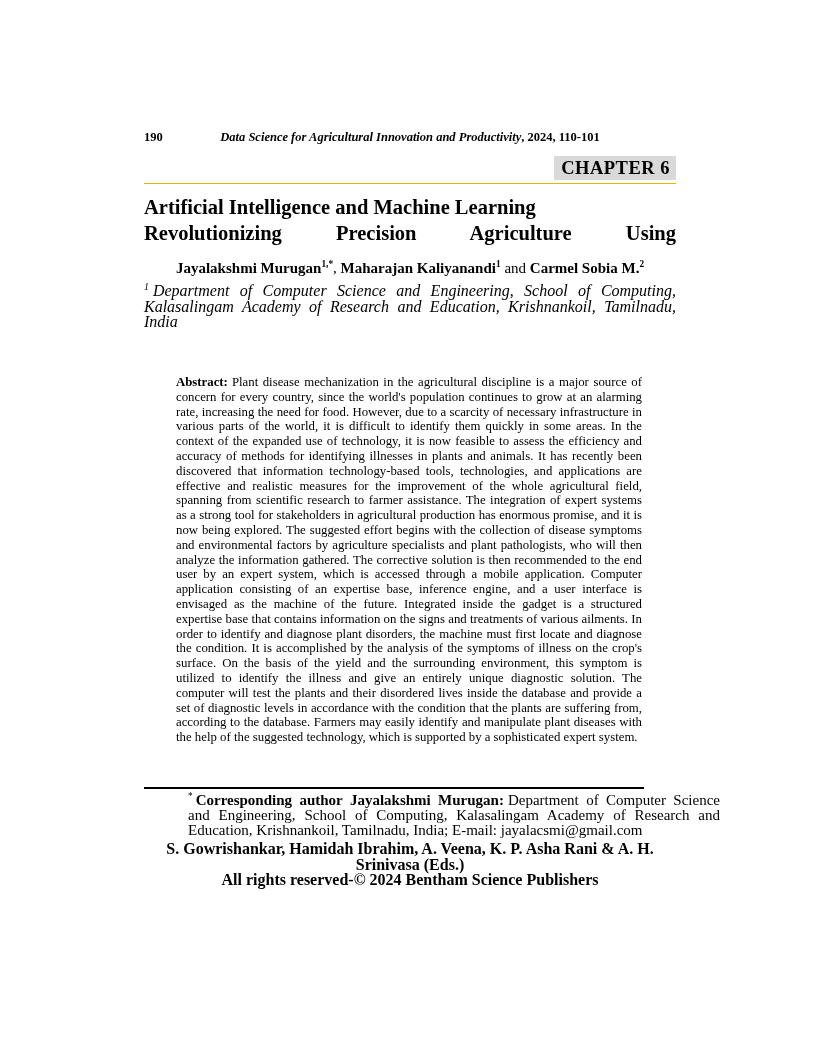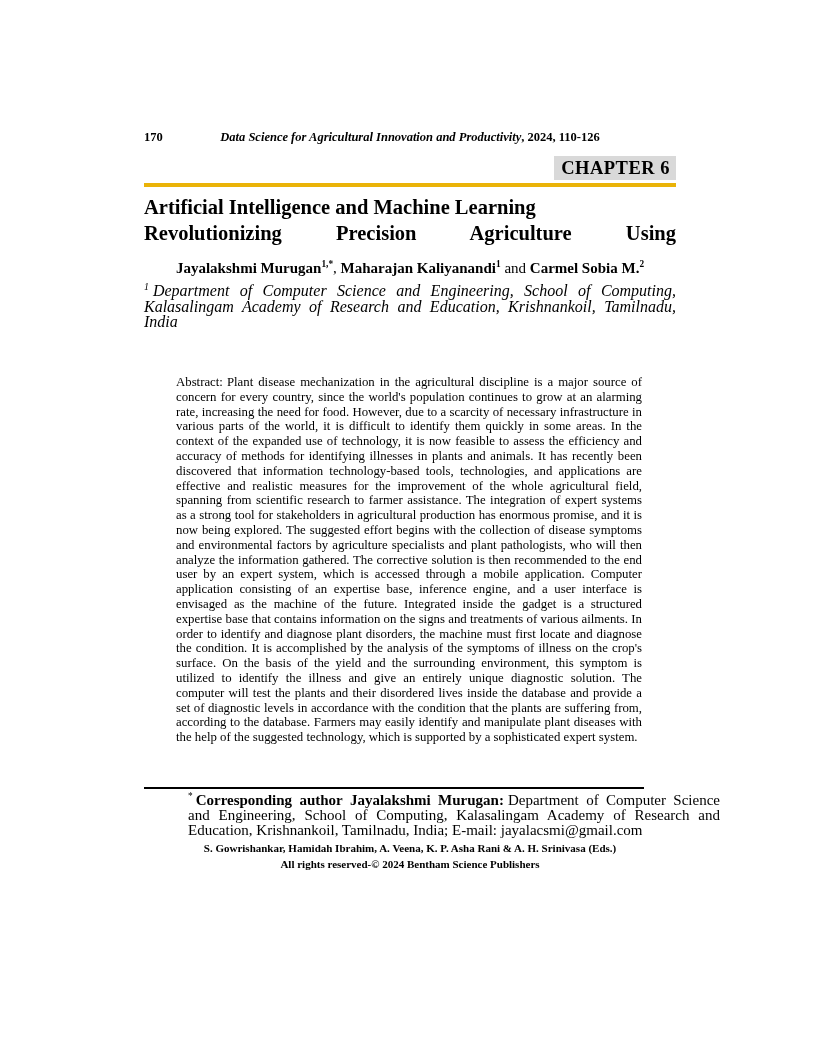--- a/index.html
+++ b/index.html
@@ -18,21 +18,21 @@
     top: 130px; left: 144px; width: 532px;
     font-size: 12.5px; font-weight: bold;
     text-align: center;
   }
   .pageno { position: absolute; left: 0; top: 0; font-weight: bold; }
   .bt-italic { font-style: italic; }
   
   .chapter-row {
     position: absolute;
     top: 156px; left: 144px; width: 532px; height: 27px;
-    border-bottom: 4px solid #eab308;
+    border-bottom: 1px solid #eab308;
     text-align: right;
   }
   .chapter-badge {
     display: inline-block;
     background: #d9d9d9;
     font-size: 18.5px; font-weight: bold;
     letter-spacing: 0.5px;
     padding: 2px 6px 1px 7px;
     vertical-align: bottom;
   }
@@ -65,54 +65,54 @@
   }
   .affiliation { margin: 0 0 4px 0; }
   .affiliation sup { margin-right: 4px; }
   
   .abstract {
     position: absolute;
     top: 375px; left: 176px; width: 466px;
     font-size: 12.8px; line-height: 14.8px;
     text-align: justify;
   }
-  .abstract-label { font-weight: normal; margin-right: 4px; }
+  .abstract-label { font-weight: bold; margin-right: 4px; }
   
   .footnote-rule {
     position: absolute;
     top: 787px; left: 144px; width: 500px; height: 2px;
     background: #000;
   }
   .footnote {
     position: absolute;
     top: 793px; left: 144px; width: 532px;
     font-size: 15px; line-height: 15.2px;
     text-align: justify;
     margin-left: 44px;
   }
   .footnote sup { margin-right: 3px; }
   .footnote-bold { font-weight: bold; margin-right: 4px; }
   
   .footer {
     position: absolute;
     top: 841px; left: 144px; width: 532px;
-    font-size: 11px; font-weight: bold;
+    font-size: 16px; font-weight: bold;
     line-height: 15.5px;
     text-align: center;
   }
   .footer-line { display: block; }
 </style>
 </head>
 <body>
 
 <div class="page">
 
   <div class="header">
-    <span class="pageno">170</span>
-    <span class="bt-italic">Data Science for Agricultural Innovation and Productivity</span><span class="bt-suffix">, 2024, 110-126</span>
+    <span class="pageno">190</span>
+    <span class="bt-italic">Data Science for Agricultural Innovation and Productivity</span><span class="bt-suffix">, 2024, 110-101</span>
   </div>
 
   <div class="chapter-row">
     <span class="chapter-badge" style="background-color:#d9d9d9">CHAPTER 6</span>
   </div>
 
   <h1 class="title">
     <span class="title-line l2">Artificial Intelligence and Machine Learning</span>
     <span class="title-line l1">Revolutionizing Precision Agriculture Using</span>
   </h1>

